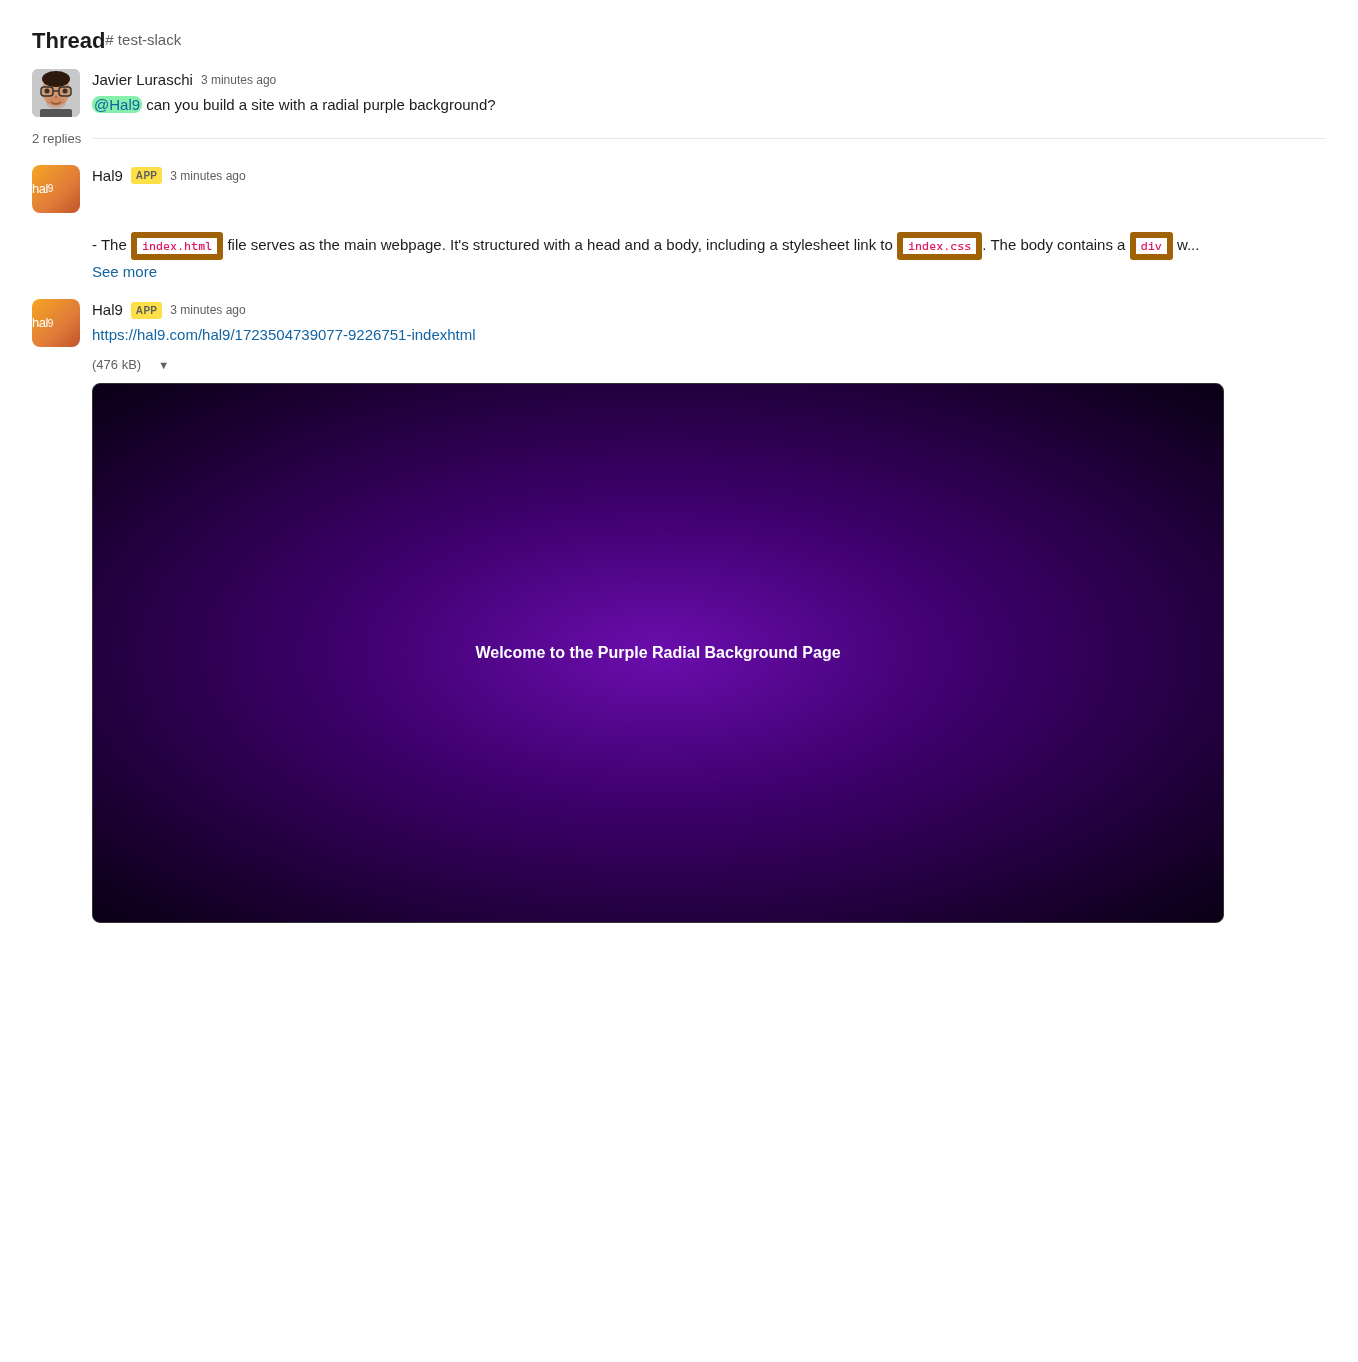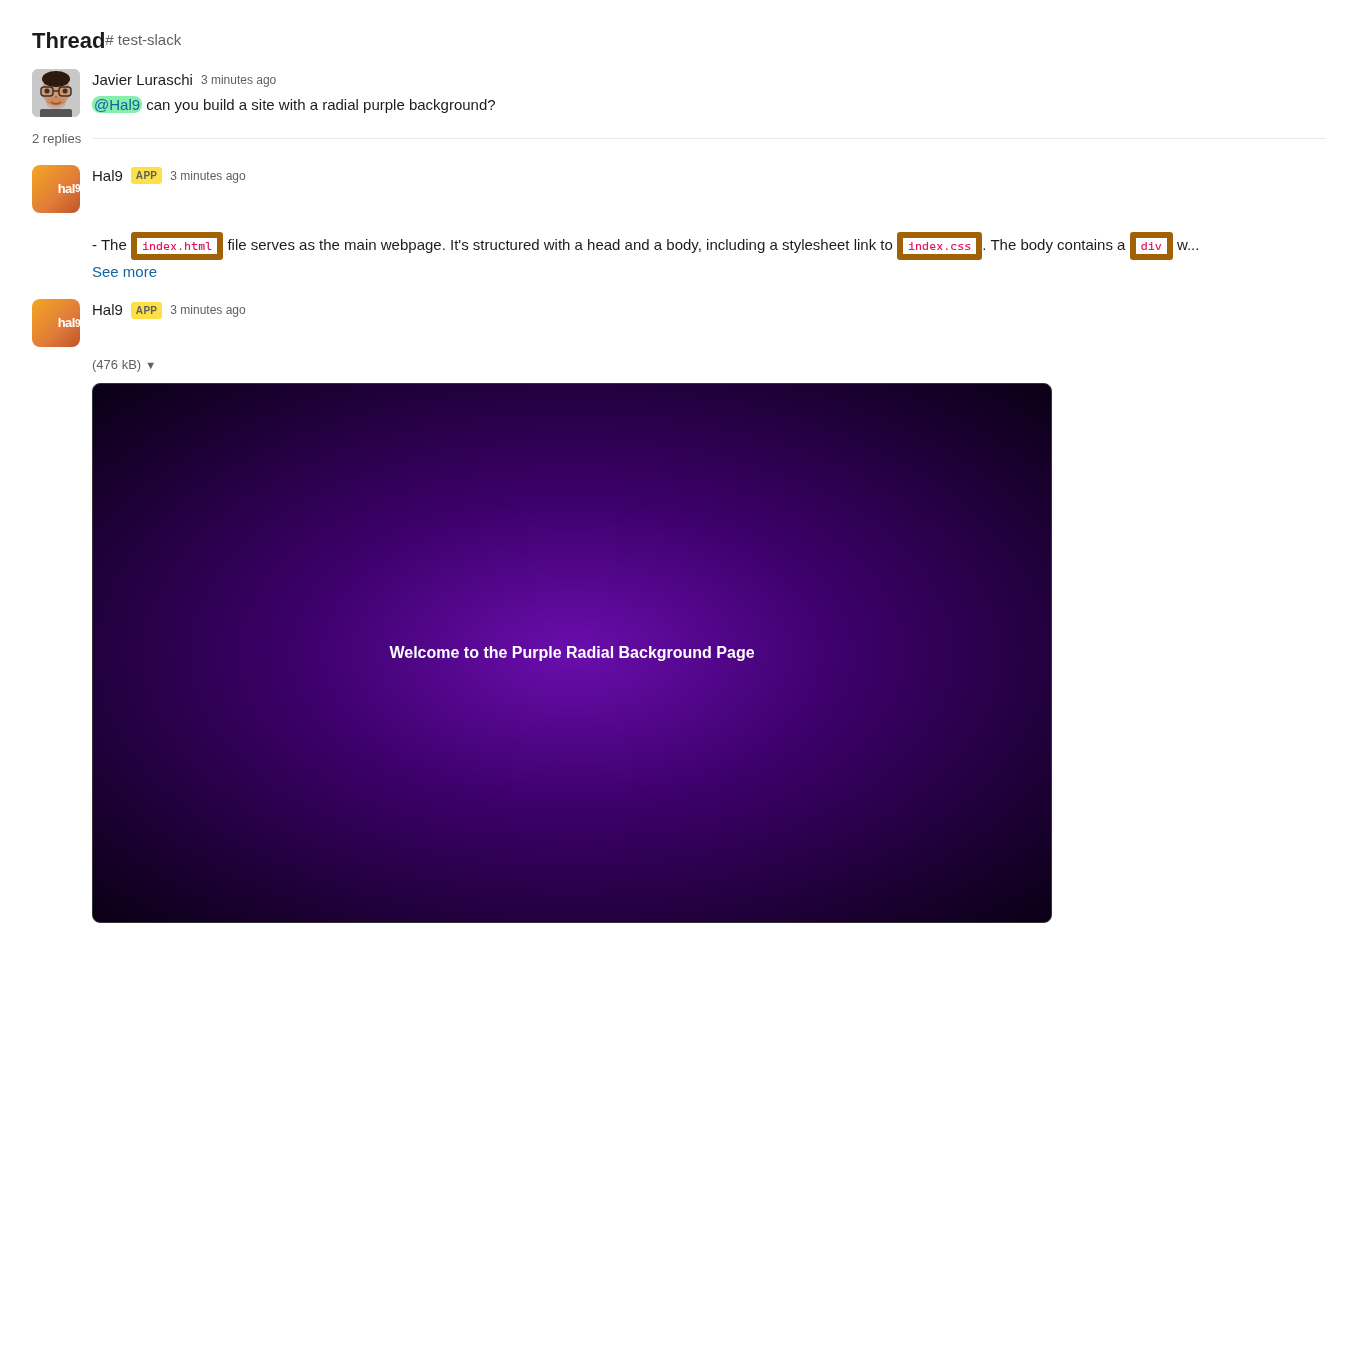--- a/index.html
+++ b/index.html
@@ -37,24 +37,24 @@
       gap: 12px;
       margin-bottom: 8px;
     }
     .avatar-hal9 {
       width: 48px;
       height: 48px;
       border-radius: 8px;
       background: linear-gradient(135deg, #f5a623 0%, #e07b39 60%, #c0542a 100%);
       display: flex;
       align-items: center;
-      justify-content: flex-end;
+      justify-content: flex-start;
       color: white;
       font-size: 13px;
-      font-weight: 700;
+      font-weight: 400;
       letter-spacing: -0.5px;
       flex-shrink: 0;
     }
     .message-content {
       flex: 1;
     }
     .message-meta {
       display: flex;
       align-items: center;
       gap: 8px;
@@ -131,39 +131,39 @@
     .hal9-link {
       color: #1264a3;
       text-decoration: none;
       font-size: 15px;
     }
 
     
     .file-info {
       display: flex;
       align-items: center;
-      gap: 4px;
+      gap: 17px;
       color: #616061;
       font-size: 13px;
       margin-top: 6px;
       margin-left: 60px;
       margin-bottom: 8px;
     }
     .file-chevron {
       color: #616061;
       font-size: 11px;
     }
 
     
     .preview-container {
       margin-left: 60px;
       margin-top: 0;
       border-radius: 8px;
       overflow: hidden;
-      width: 960px;
+      width: 1132px;
       height: 540px;
       background: radial-gradient(ellipse at center, #6a0dad 0%, #3d006b 40%, #1a0030 80%, #0a0015 100%);
       display: flex;
       align-items: center;
       justify-content: center;
       border: 1px solid #333;
     }
     .preview-text {
       color: white;
       font-size: 16px;
@@ -256,20 +256,23 @@
 </div>
 
 <div class="message" style="margin-top: 16px;">
   <div class="avatar-hal9">hal<sup style="font-size:10px">9</sup></div>
   <div class="message-content">
     <div class="message-meta">
       <span class="message-author">Hal9</span>
       <span class="app-badge">APP</span>
       <span class="message-time">3 minutes ago</span>
     </div>
+    <div class="message-text">
+      <a class="hal9-link" href="#">https://hal9.com/hal9/1723504739077-9226751-indexhtml</a>
+    </div>
   </div>
 </div>
 
 <div class="file-info">
   <span>(476 kB)</span>
   <span class="file-chevron">▼</span>
 </div>
 
 <div class="preview-container">
   <span class="preview-text">Welcome to the Purple Radial Background Page</span>

